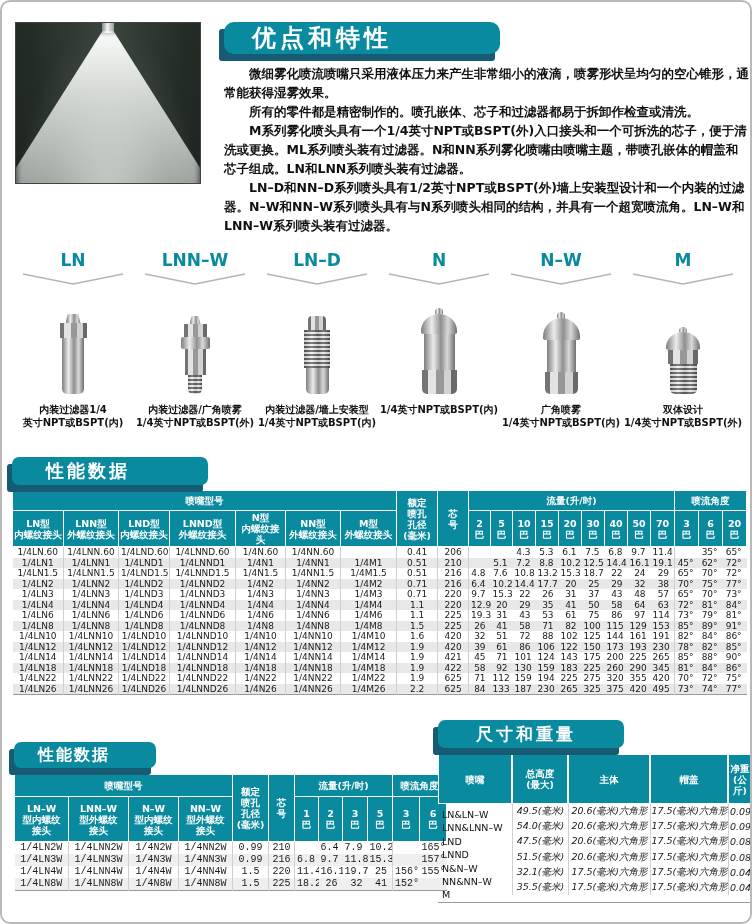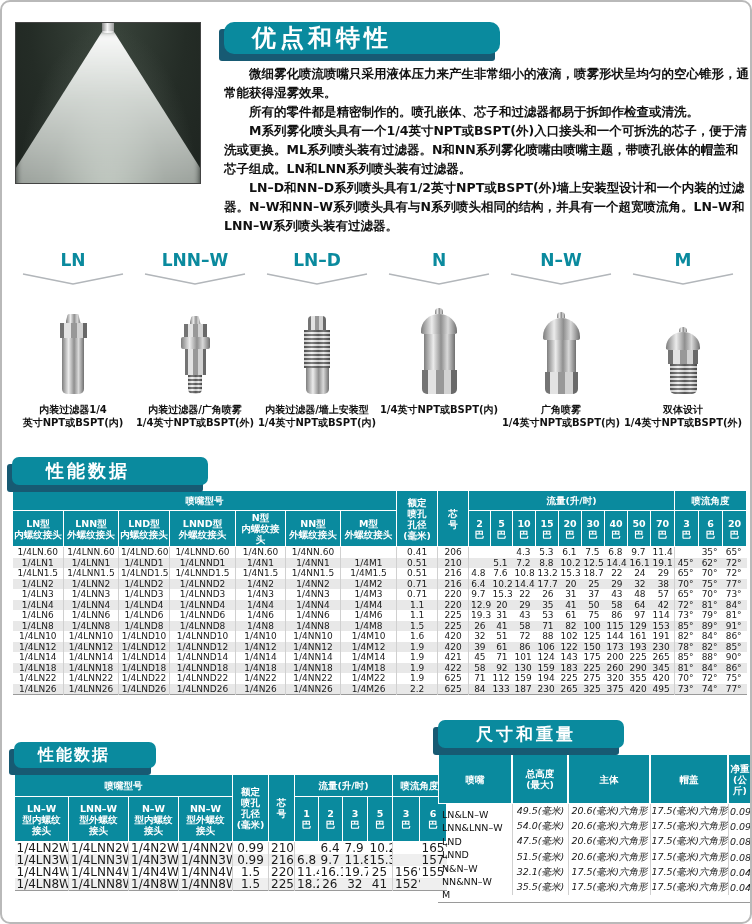--- a/index.html
+++ b/index.html
@@ -64,21 +64,21 @@
   .c{text-align:center;}
   .n,.a{text-align:right;padding-right:5px !important;}
   .bl{border-left:1px solid #d0d0d0;}
   
   .sect-w{position:absolute;left:12px;top:740px;width:414px;}
   .sect-w .tbar .face{width:118px;height:26px;font-size:16px;letter-spacing:2px;padding-left:24px;}
   .t-w{width:412px;margin-top:6px;border-bottom:1px solid #9a9a9a;}
   .t-w th{font-size:9.5px;line-height:11px;}
   .t-w thead tr:first-child th{height:19px;}
   .t-w thead tr:last-child th{height:42px;}
-  .t-w td{font-size:12px;line-height:12px;padding:0 2px;}
+  .t-w td{font-size:10px;line-height:12px;padding:0 2px;font-family:Liberation Mono, monospace;}
   .t-w tbody tr:nth-child(even){background:#efefef;}
   
   .sect-d{position:absolute;left:436px;top:718px;width:314px;}
   .sect-d .tbar .face{width:148px;height:28px;font-size:17px;letter-spacing:3px;padding-left:38px;}
   .dims-h{display:flex;margin-top:6px;}
   .dims-h .hcell{background:#0a8a9e;color:#fff;font-weight:bold;font-size:9.5px;line-height:11px;
     border:1px solid #fff;white-space:pre-line;display:flex;align-items:center;justify-content:center;
     text-align:center;height:50px;box-sizing:border-box;}
   .dims-body{display:flex;border-bottom:1px solid #9a9a9a;}
   .dims-names{width:74px;box-sizing:border-box;padding:4px 0 0 4px;}
@@ -424,21 +424,21 @@
             <td class="bl c">1.1</td>
             <td class="bl c">220</td>
             <td class="bl n">12.9</td>
             <td class="n">20</td>
             <td class="n">29</td>
             <td class="n">35</td>
             <td class="n">41</td>
             <td class="n">50</td>
             <td class="n">58</td>
             <td class="n">64</td>
-            <td class="n">42</td>
+            <td class="n">63</td>
             <td class="bl a">72°</td>
             <td class="a">81°</td>
             <td class="a">84°</td>
           </tr>
           <tr>
             <td class="m0">1/4LN6</td>
             <td class="m">1/4LNN6</td>
             <td class="m">1/4LND6</td>
             <td class="m">1/4LNND6</td>
             <td class="m">1/4N6</td>

